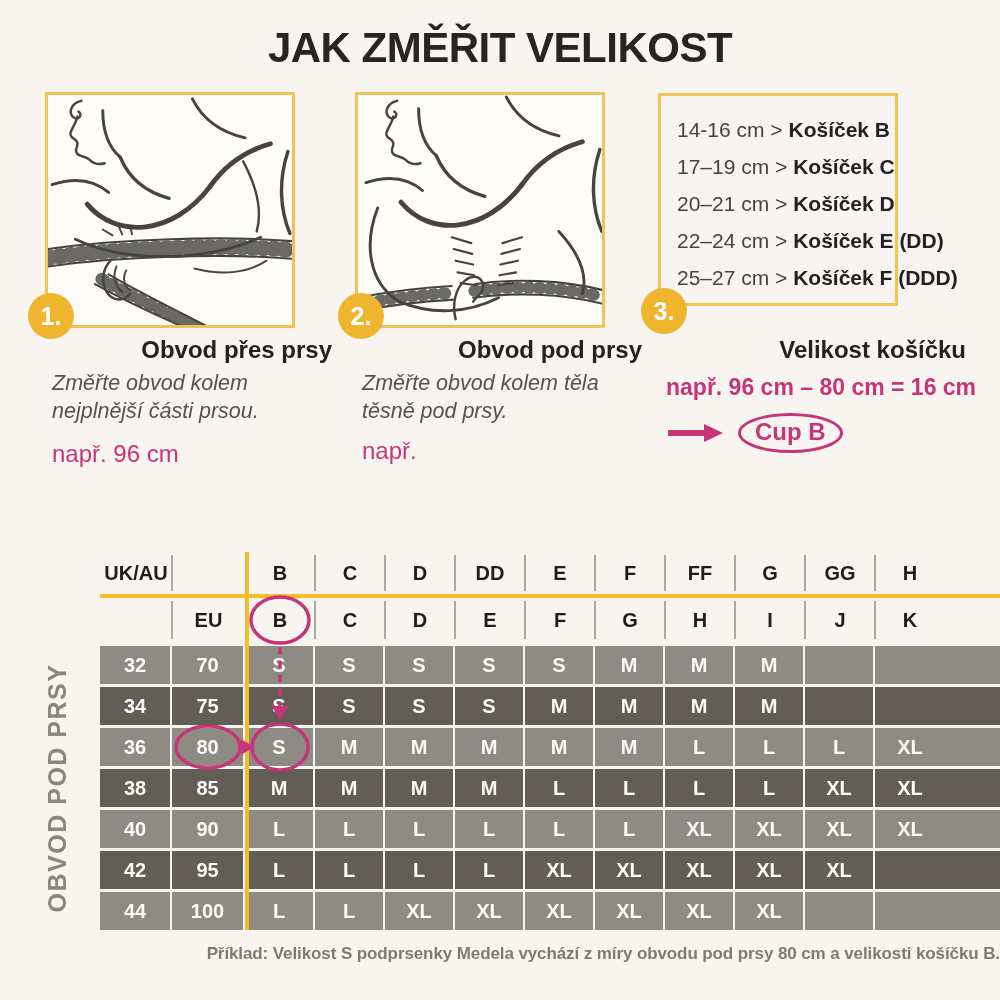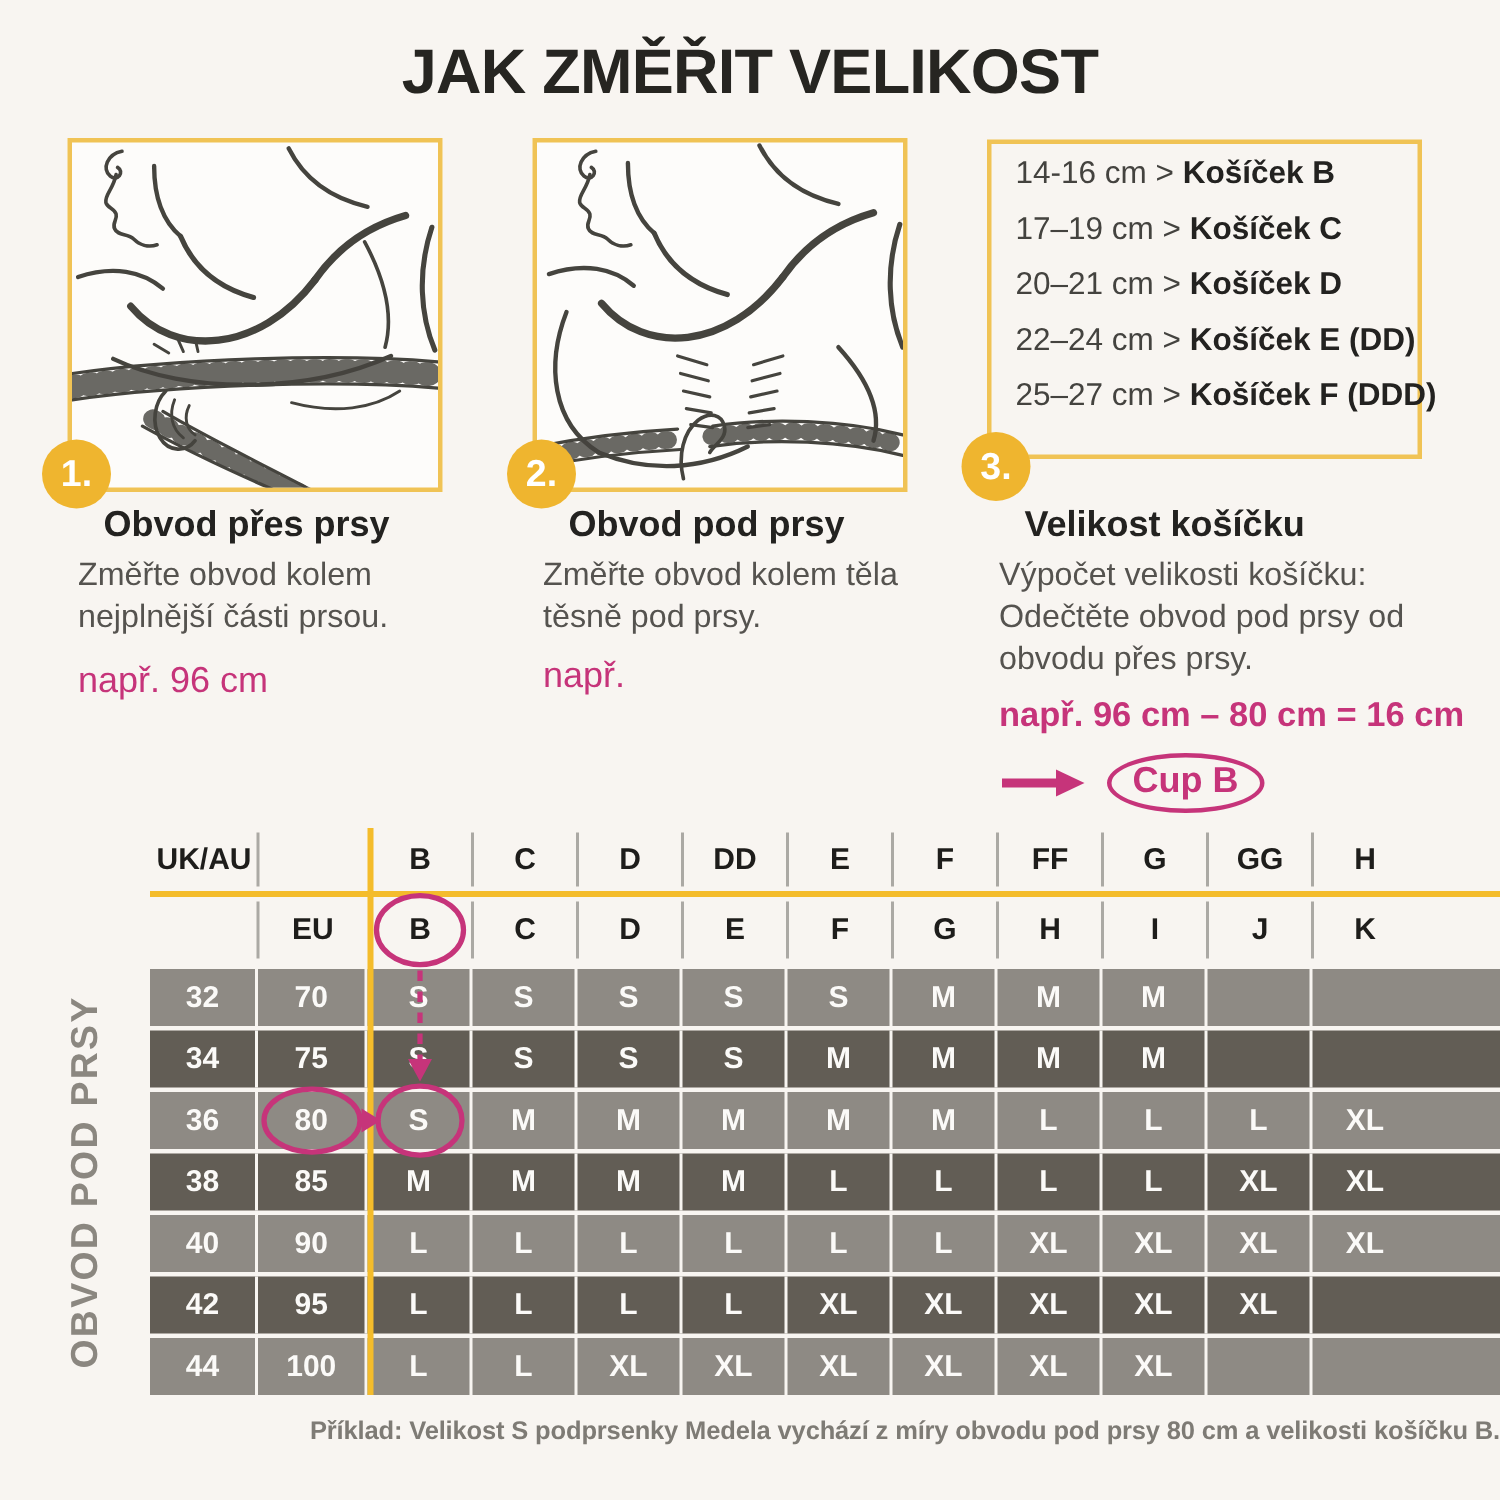--- a/index.html
+++ b/index.html
@@ -19,32 +19,32 @@
          color:#fff;font-weight:bold;font-size:25px;display:flex;align-items:center;
          justify-content:center;z-index:3;}
   #badge1{left:28px;top:293px;}
   #badge2{left:338px;top:293px;}
   #badge3{left:641px;top:288px;}
 
   .step-text{position:absolute;width:280px;}
   #text1{left:52px;top:336px;}
   #text2{left:362px;top:336px;}
   #text3{left:666px;top:336px;width:300px;}
-  .step-heading{font-size:24px;font-weight:bold;color:#232220;margin:0 0 5px 17px;}
-  .step-body{font-size:21.5px;line-height:28px;color:#55534F;white-space:pre-line;margin:0;}
+  .step-heading{font-size:24px;font-weight:bold;color:#232220;margin:0 0 5px 0;text-align:right;}
+  .step-body{font-size:21.5px;line-height:28px;color:#55534F;white-space:pre-line;margin:0;font-style:italic;}
   .example{margin-top:15px;font-size:24px;font-weight:normal;color:var(--pink,#C6347A);}
   .example-row{display:flex;align-items:center;margin-top:12px;}
   .example-row .example{margin-top:0;}
   .ellipse-badge{border:3px solid var(--pink,#C6347A);border-radius:50%;padding:2px 14px 4px;
                  font-size:24px;font-weight:bold;color:var(--pink,#C6347A);white-space:nowrap;}
   .pink-line{margin-top:10px;font-size:23px;font-weight:bold;color:var(--pink,#C6347A);white-space:nowrap;}
   .result-row{display:flex;align-items:center;gap:14px;margin-top:12px;}
 
-  .cup-box{position:absolute;left:658px;top:93px;width:290px;height:213px;
-           border:3px solid var(--goldBorder,#F0C355);box-sizing:border-box;padding:1px 0 0 16px;}
+  .cup-box{position:absolute;left:658px;top:93px;width:240px;height:213px;
+           border:3px solid var(--goldBorder,#F0C355);box-sizing:border-box;padding:15px 0 0 16px;}
   .cup-line{font-size:21px;color:#44433F;line-height:37px;white-space:nowrap;}
   .cup-line b{color:#232220;}
 
   .table-wrap{position:absolute;left:100px;top:552px;width:942px;height:378px;}
   .grid-row{display:grid;grid-template-columns:72px 73px repeat(10,70px);}
   .hrow1{height:42px;}
   .hrow2{height:44px;}
   .hcell{display:flex;align-items:center;justify-content:center;font-weight:bold;
          font-size:20px;color:#1E1D1B;position:relative;}
   .hcell.sep::after{content:"";position:absolute;right:-1px;top:3px;bottom:3px;width:2px;background:#ABA9A4;}
@@ -153,23 +153,20 @@
     <p class="step-heading">Obvod pod prsy</p>
     <p class="step-body">Změřte obvod kolem těla
 těsně pod prsy.</p>
     <div class="example-row">
       <span class="example">např.</span>
     </div>
   </div>
 
   <div class="step-text" id="text3">
     <p class="step-heading">Velikost košíčku</p>
-    <p class="step-body">Výpočet velikosti košíčku:
-Odečtěte obvod pod prsy od
-obvodu přes prsy.</p>
     <div class="pink-line">např. 96 cm – 80 cm = 16 cm</div>
     <div class="result-row">
       <svg width="58" height="22">
         <line x1="2" y1="11" x2="40" y2="11" stroke="#C6347A" stroke-width="6"></line>
         <polygon points="38,2 57,11 38,20" fill="#C6347A"></polygon>
       </svg>
       <span class="ellipse-badge">Cup B</span>
     </div>
   </div>
 

